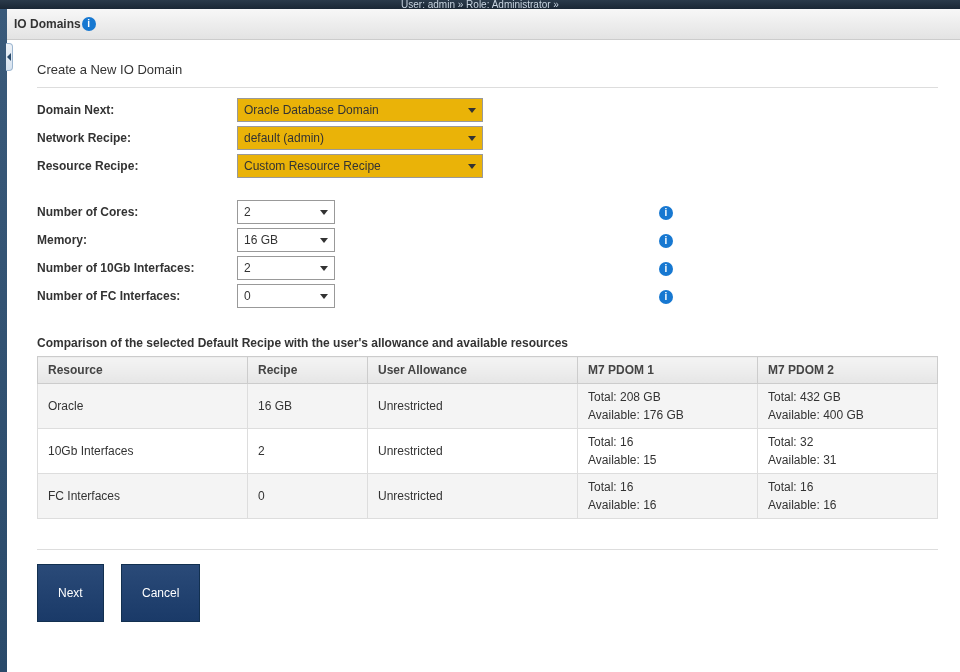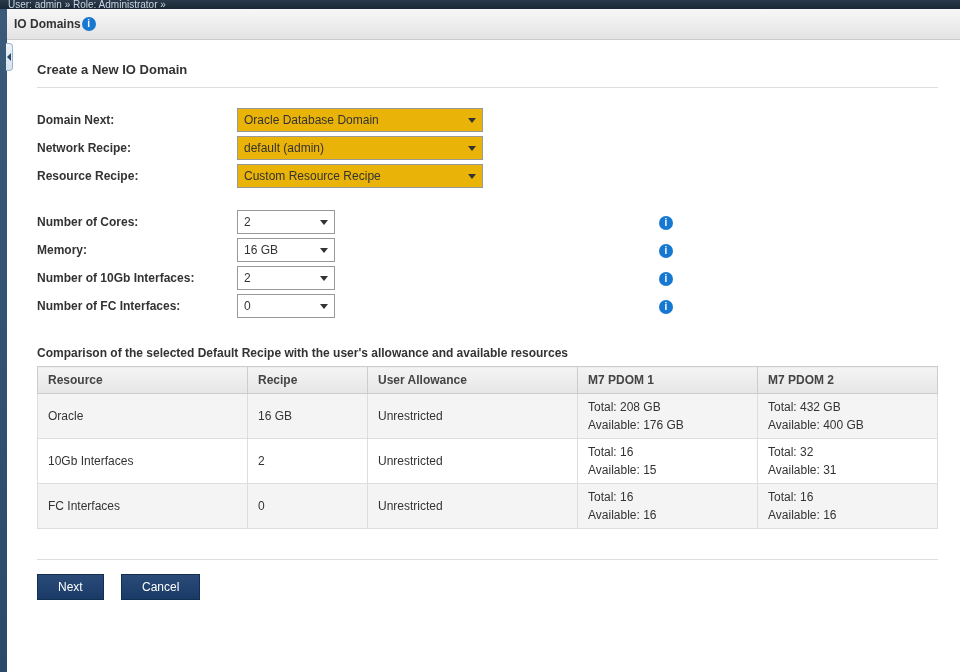--- a/index.html
+++ b/index.html
@@ -1,41 +1,41 @@
 <!DOCTYPE html>
 <html><head>
 <meta charset="utf-8">
 <style>
   html,body{margin:0;padding:0;font-family:Arial,Helvetica,sans-serif;font-size:12px;color:#333;background:#fff}
-  .topbar{height:9px;background:linear-gradient(#2a3a4a,#1a2735);color:#c8d4e0;font-size:10px;text-align:left;padding:0 8px;overflow:hidden;line-height:9px}
+  .topbar{height:9px;background:linear-gradient(#2a3a4a,#1a2735);color:#c8d4e0;font-size:10px;text-align:center;padding:0 8px;overflow:hidden;line-height:9px}
   .header{height:30px;background:linear-gradient(#f7f7f7,#e3e3e3);border-bottom:1px solid #ccc;display:flex;align-items:center;padding:0 14px}
   .header .title{font-weight:bold;color:#333;margin-right:1px}
   .sidebar{position:absolute;left:0;top:9px;bottom:0;width:7px;background:linear-gradient(#3a5a7a,#2a4a6a)}
   .sidebar .tab{position:absolute;right:-6px;top:34px;width:6px;height:26px;background:linear-gradient(#eef2f7,#d6e2ef);border-top-right-radius:4px;border-bottom-right-radius:4px;border:1px solid #9cb6d0;border-left:none;cursor:pointer}
   .sidebar .tab:before{content:"";position:absolute;left:1px;top:9px;border-top:4px solid transparent;border-bottom:4px solid transparent;border-right:4px solid #2a4a6a}
   .content{margin-left:7px;padding:16px 22px 24px 30px}
-  .page-title{font-weight:bold;font-size:13px;padding:6px 0 10px 0;border-bottom:1px solid #ddd;margin-bottom:18px}
+  .page-title{font-weight:normal;font-size:13px;padding:6px 0 10px 0;border-bottom:1px solid #ddd;margin-bottom:8px}
   .form-row{display:flex;align-items:center;height:28px}
   .form-row label{width:200px;font-weight:bold;color:#333}
   .select-wide{width:232px;height:22px;border:1px solid #999;background:#eab308;display:flex;align-items:center;justify-content:space-between;padding:0 6px;cursor:pointer;font-size:12px}
   .select-narrow{width:84px;height:22px;border:1px solid #999;background:#fff;display:flex;align-items:center;justify-content:space-between;padding:0 6px;cursor:pointer;font-size:12px}
   .caret{width:0;height:0;border-left:4px solid transparent;border-right:4px solid transparent;border-top:5px solid #333}
   .info-icon{width:14px;height:14px;border-radius:50%;background:#1778d1;color:#fff;display:inline-flex;align-items:center;justify-content:center;font-weight:bold;font-size:10px;line-height:1;font-style:normal;cursor:default}
   .info-col{position:absolute;left:622px}
   .form-block{position:relative}
   .gap{height:18px}
   .tbl-title{font-weight:bold;margin:26px 0 6px 0}
   table{width:100%;border-collapse:collapse;table-layout:fixed}
   th{background:linear-gradient(#f4f4f4,#e6e6e6);text-align:left;padding:6px 10px;border:1px solid #ccc;font-weight:bold;color:#444;font-size:12px}
   td{border:1px solid #ddd;padding:4px 10px;font-size:12px;color:#333;vertical-align:middle}
   tr.alt td{background:#f4f4f4}
   tr.norm td{background:#fff}
   td .two-line{padding:2px 0}
   .footer-line{border-top:1px solid #ddd;margin:30px 0 14px 0}
-  .btn{display:inline-flex;align-items:center;justify-content:center;height:24px;padding:0 20px;background:linear-gradient(#2a4a78,#1a3a68);color:#fff;font-size:12px;cursor:pointer;margin-right:14px;border:1px solid #123050}
+  .btn{display:inline-flex;align-items:center;justify-content:center;height:24px;padding:16px 20px;background:linear-gradient(#2a4a78,#1a3a68);color:#fff;font-size:12px;cursor:pointer;margin-right:14px;border:1px solid #123050}
   .col-recipe{width:120px}
   .col-resource{width:210px}
   .col-user{width:210px}
 </style>
 </head>
 <body>
 
 <div class="topbar">User: admin » Role: Administrator »</div>
 
 <div class="sidebar">

